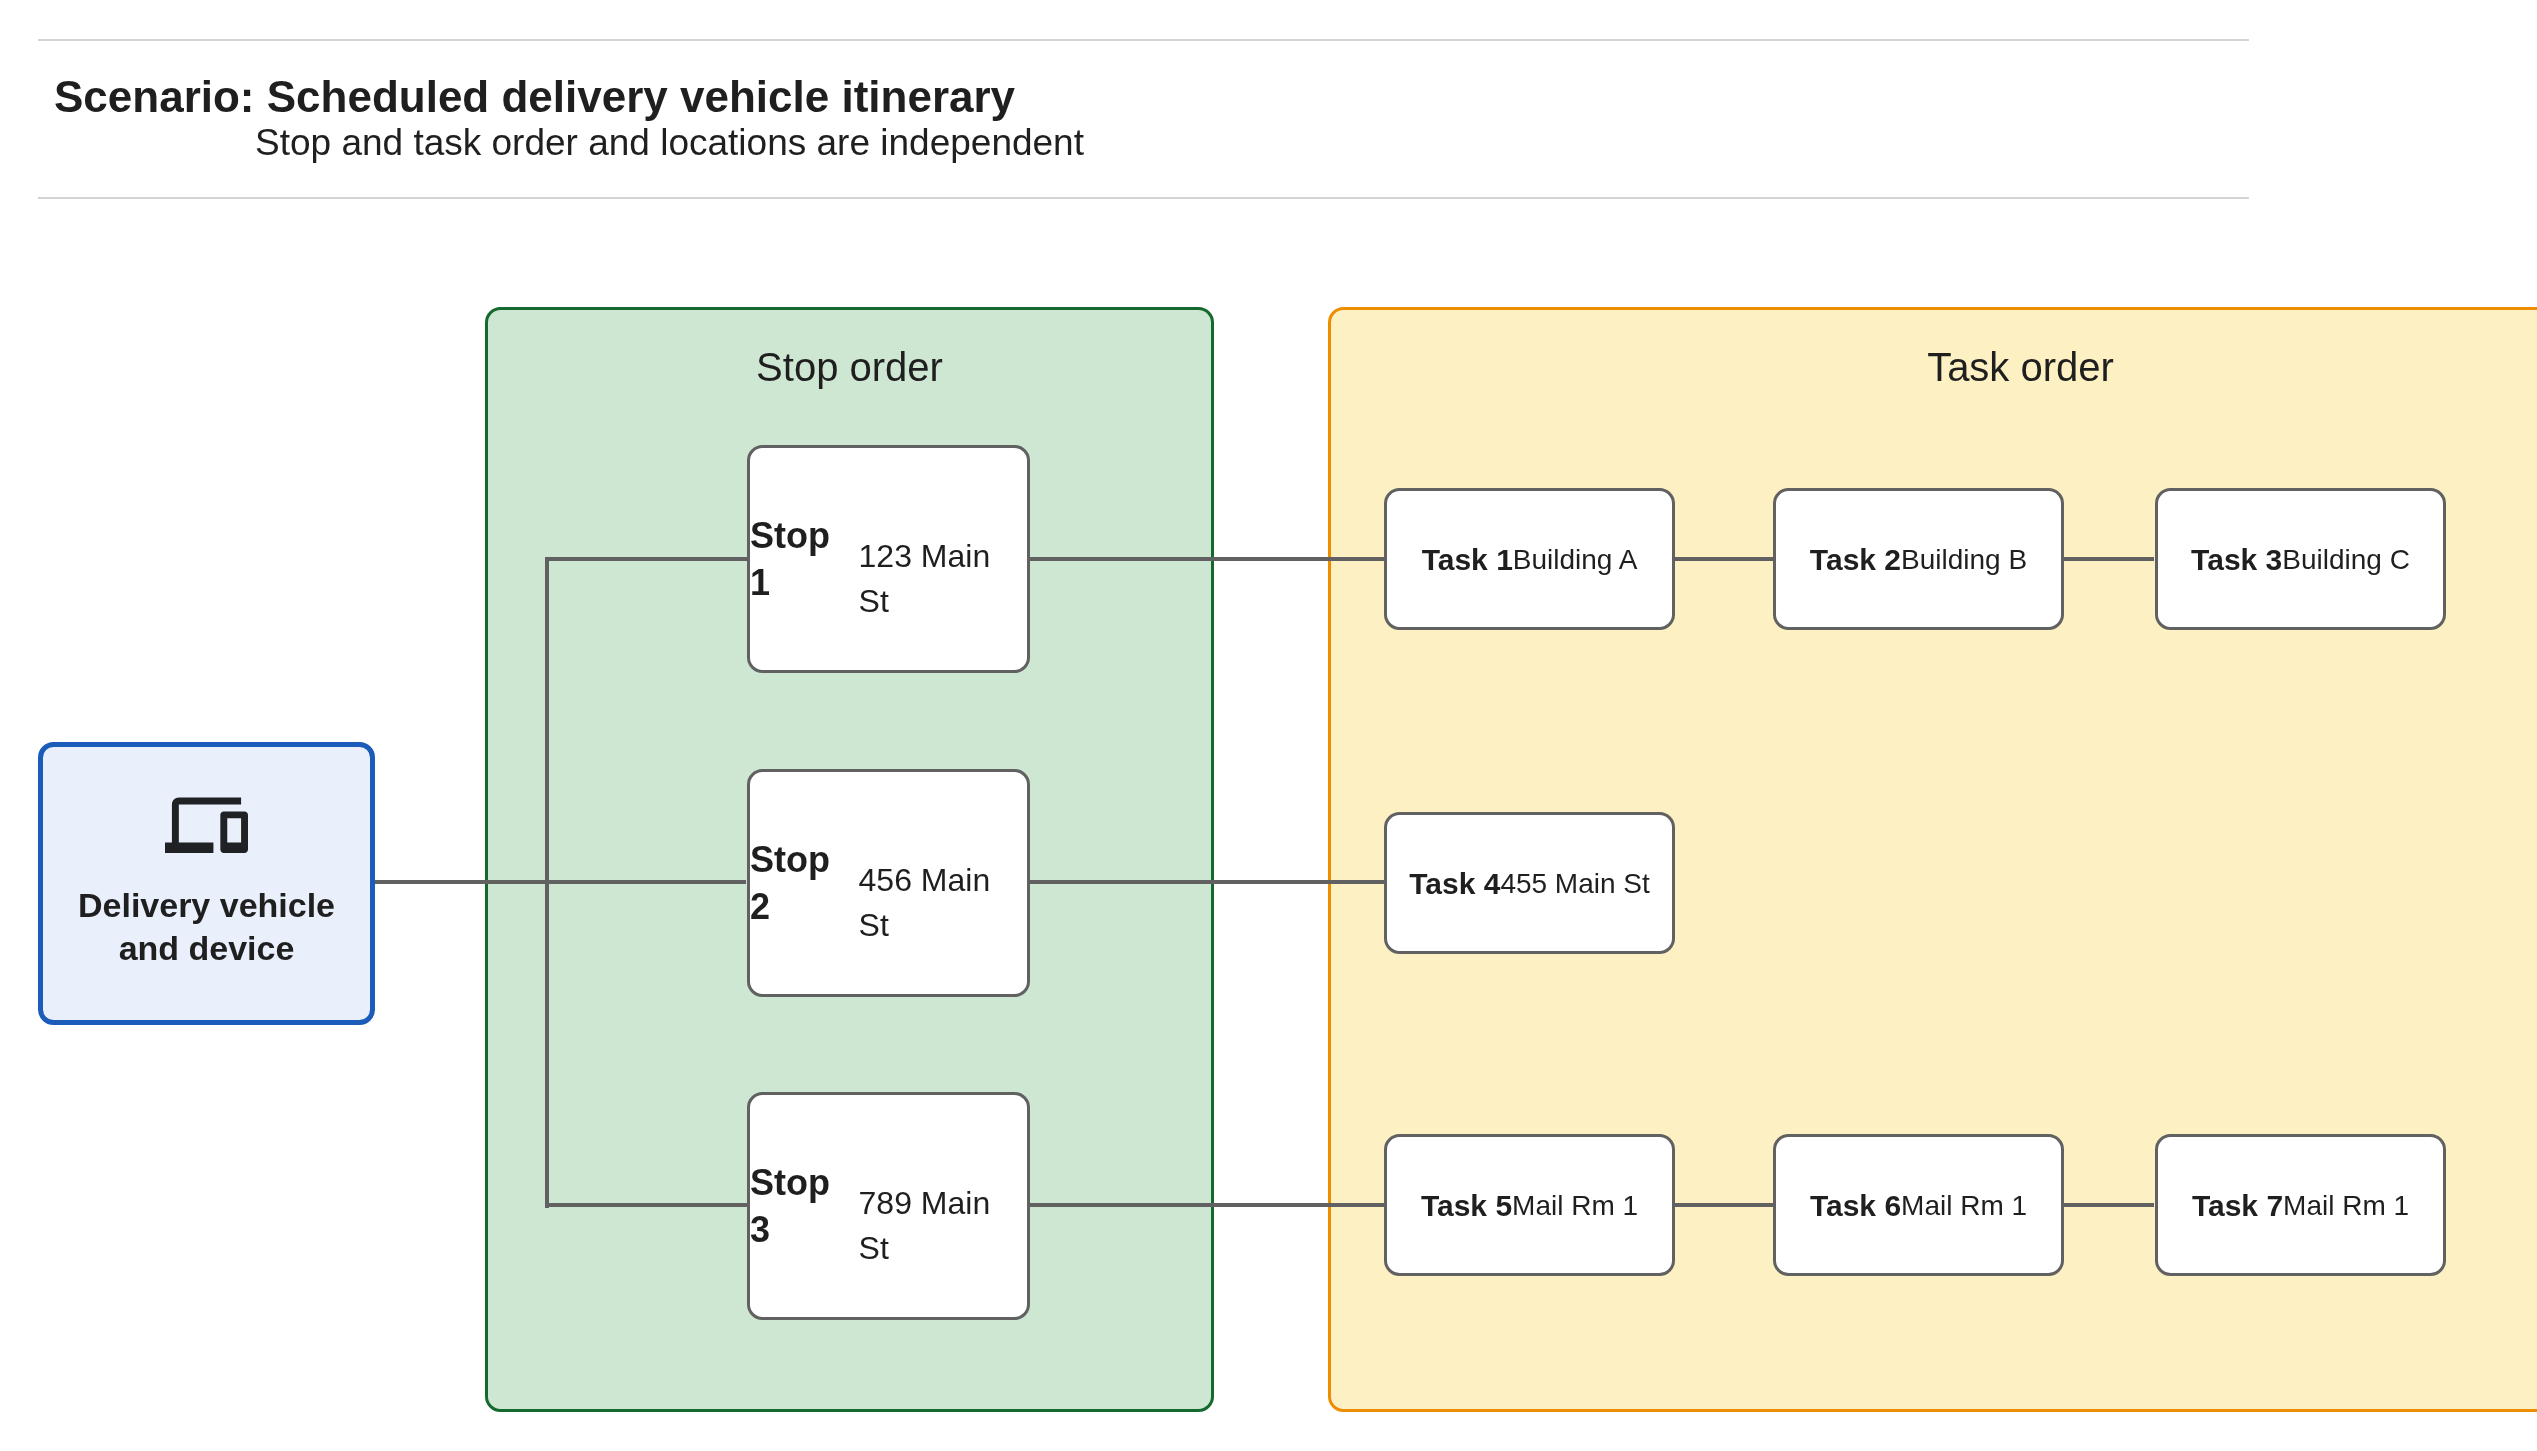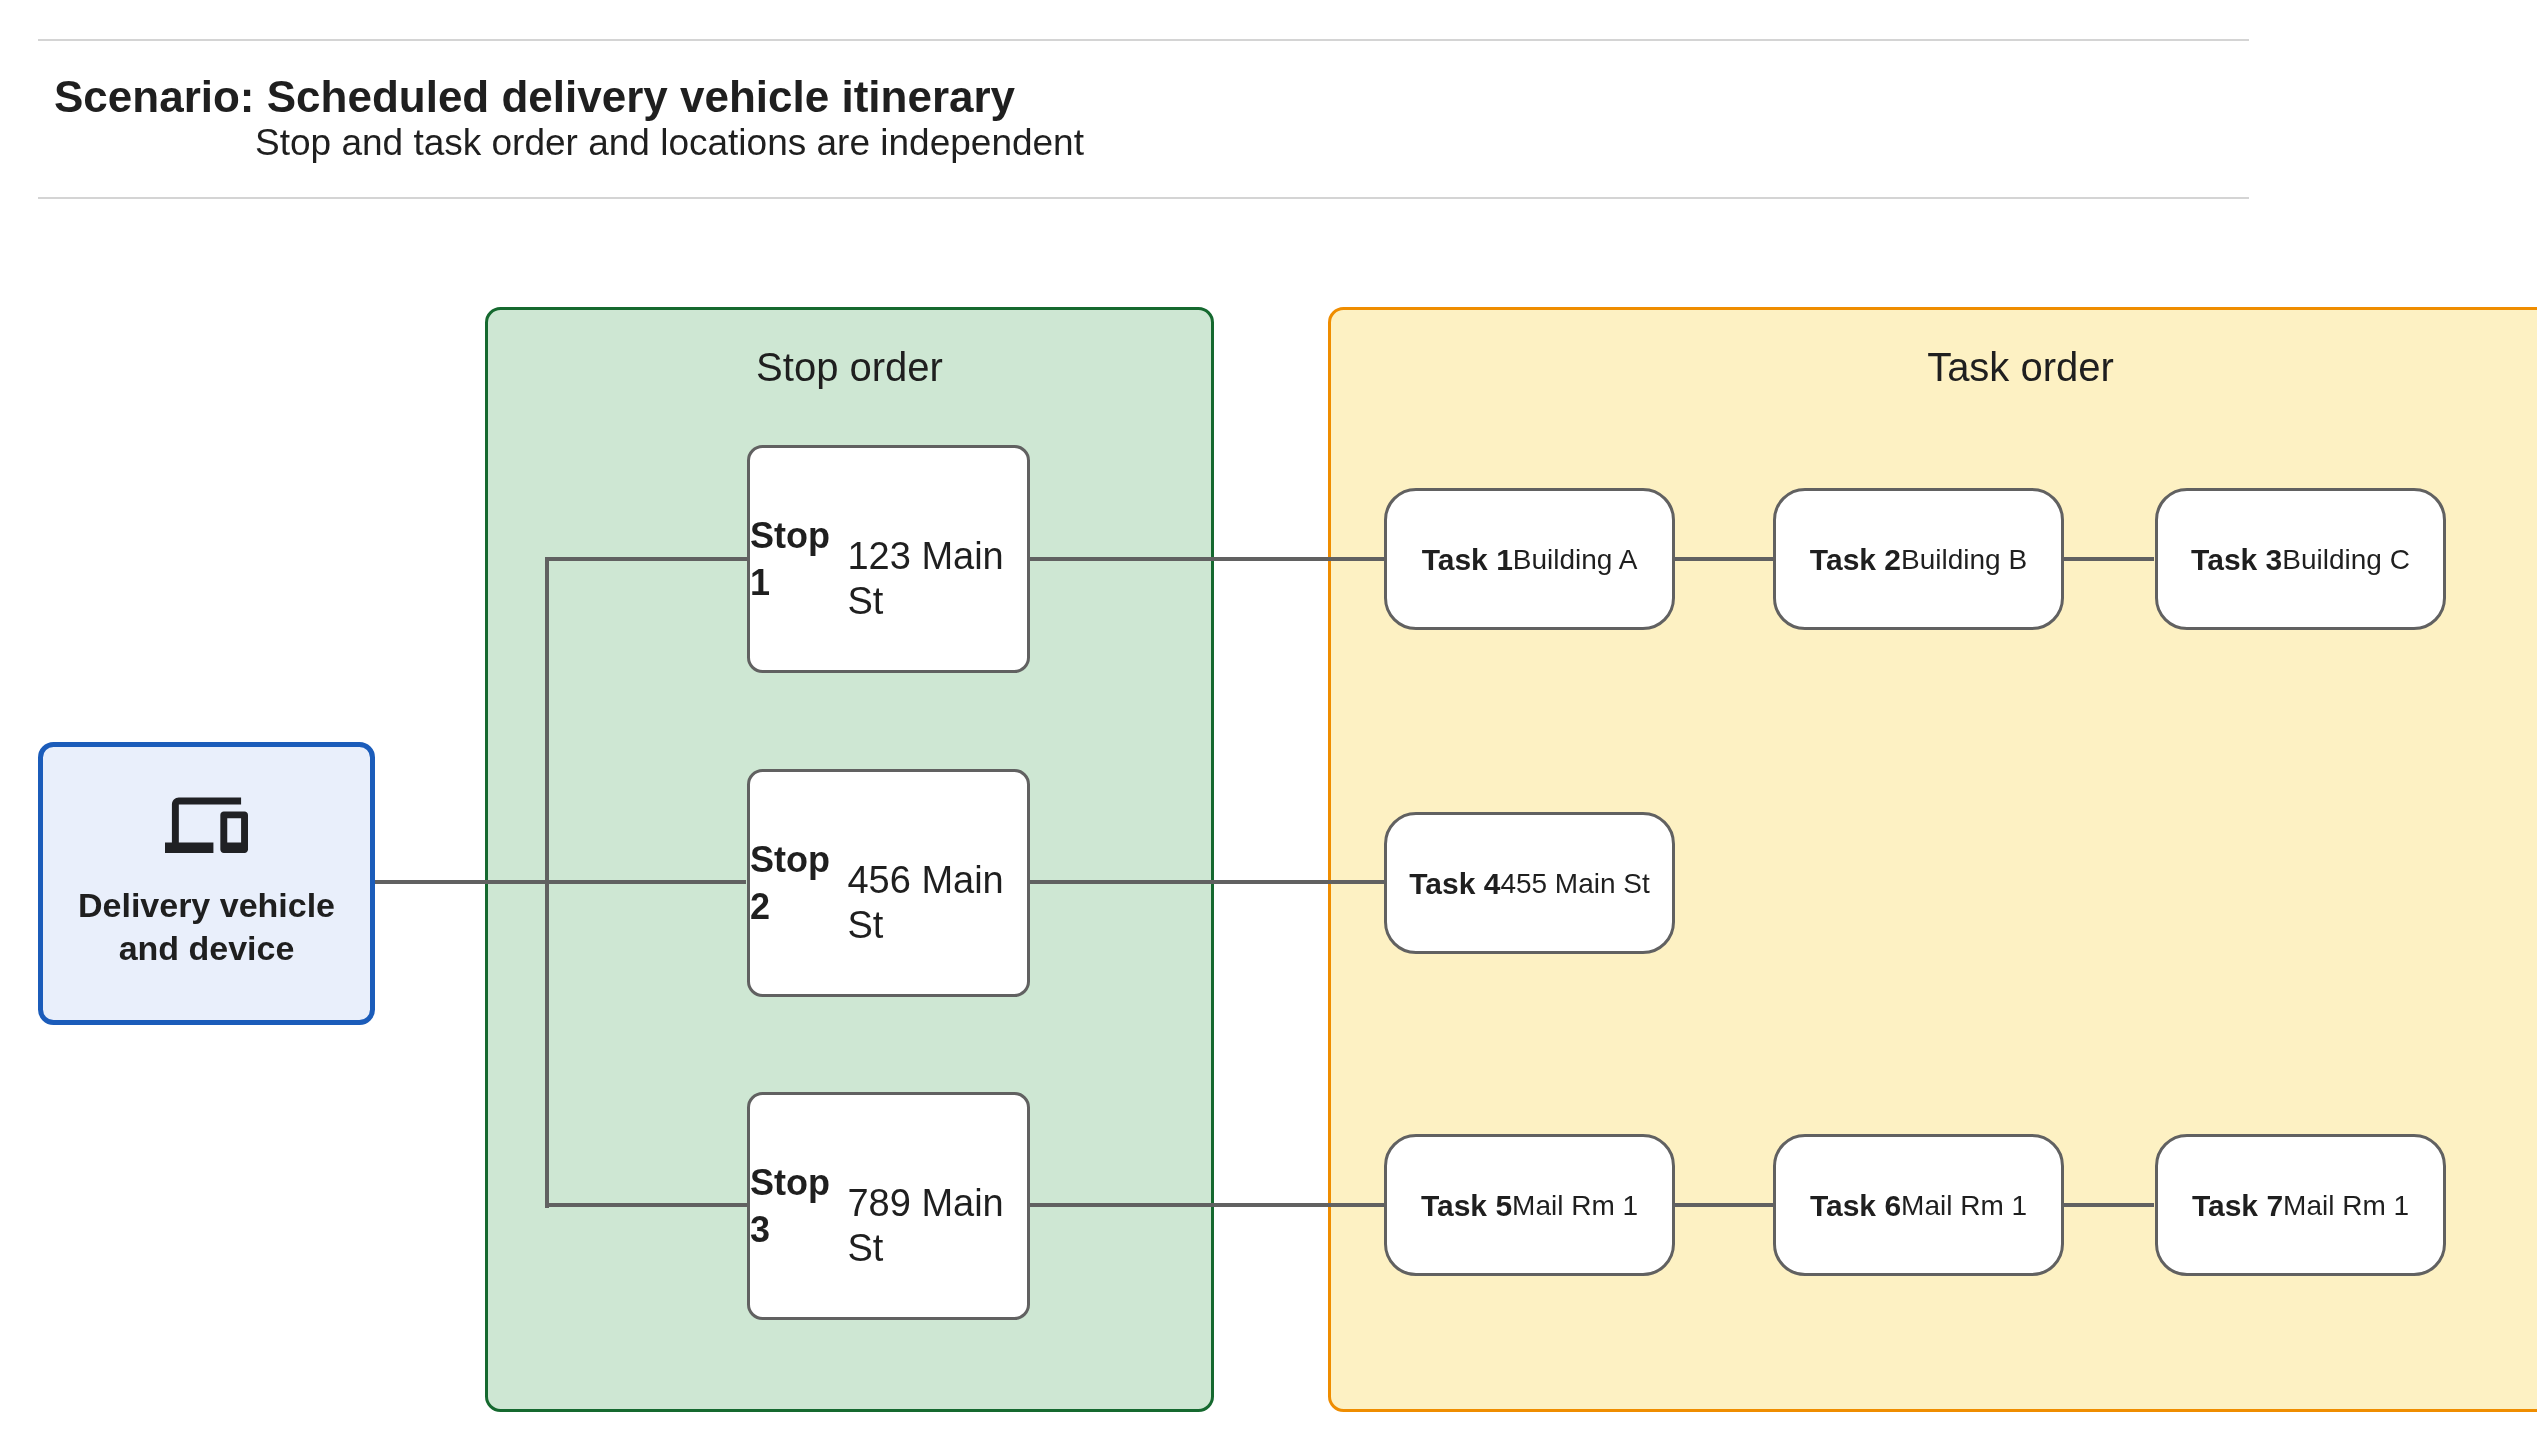--- a/index.html
+++ b/index.html
@@ -23,22 +23,22 @@
   .line{position:absolute;background:#616161;}
   .h{height:3.9px;}
   .v{width:3.9px;}
 
   
   .node{position:absolute;background:#ffffff;border:3.9px solid #616161;border-radius:15.5px;
         box-sizing:border-box;display:flex;flex-direction:row;align-items:center;justify-content:center;}
   .node .t{font-weight:bold;}
   .stop-node{left:747px;width:283px;height:228px;}
   .stop-node .t{font-size:36px;line-height:47px;}
-  .stop-node .s{font-size:38px;line-height:45px;margin-top:40px;}
-  .task-node{width:291px;height:142px;border-radius:32px;}
+  .stop-node .s{font-size:32px;line-height:45px;margin-top:40px;}
+  .task-node{width:291px;height:142px;}
   .task-node .t{font-size:30px;line-height:39px;}
   .task-node .s{font-size:28px;line-height:37px;}
 
   
   .vehicle{position:absolute;left:38px;top:742px;width:337px;height:283px;background:#e9effb;
            border:5.8px solid #1b5cba;border-radius:15.5px;box-sizing:border-box;
            display:flex;flex-direction:column;align-items:center;justify-content:center;gap:27px;}
   .vehicle .icon{width:83px;height:60px;}
   .vehicle .label{font-size:34px;font-weight:bold;line-height:43px;text-align:center;width:281px;color:#1f1f1f;}
 </style>

